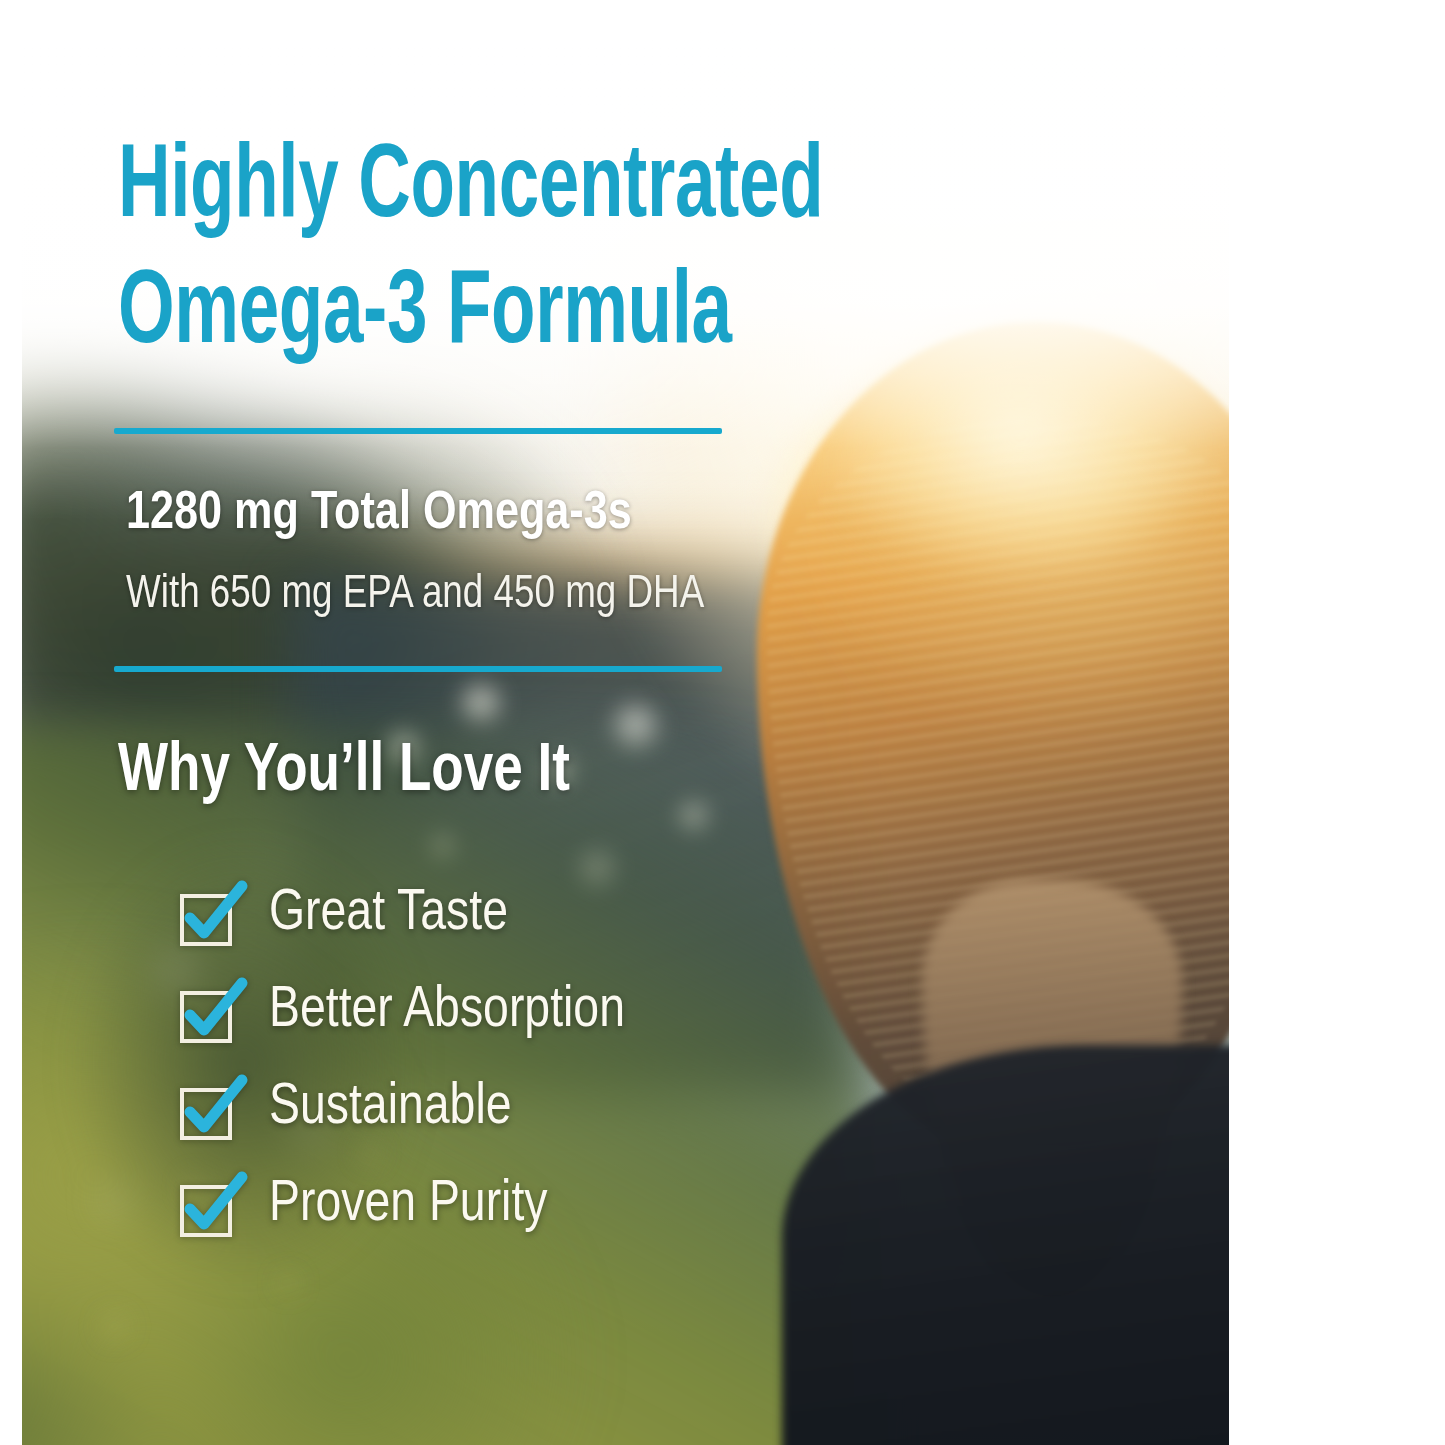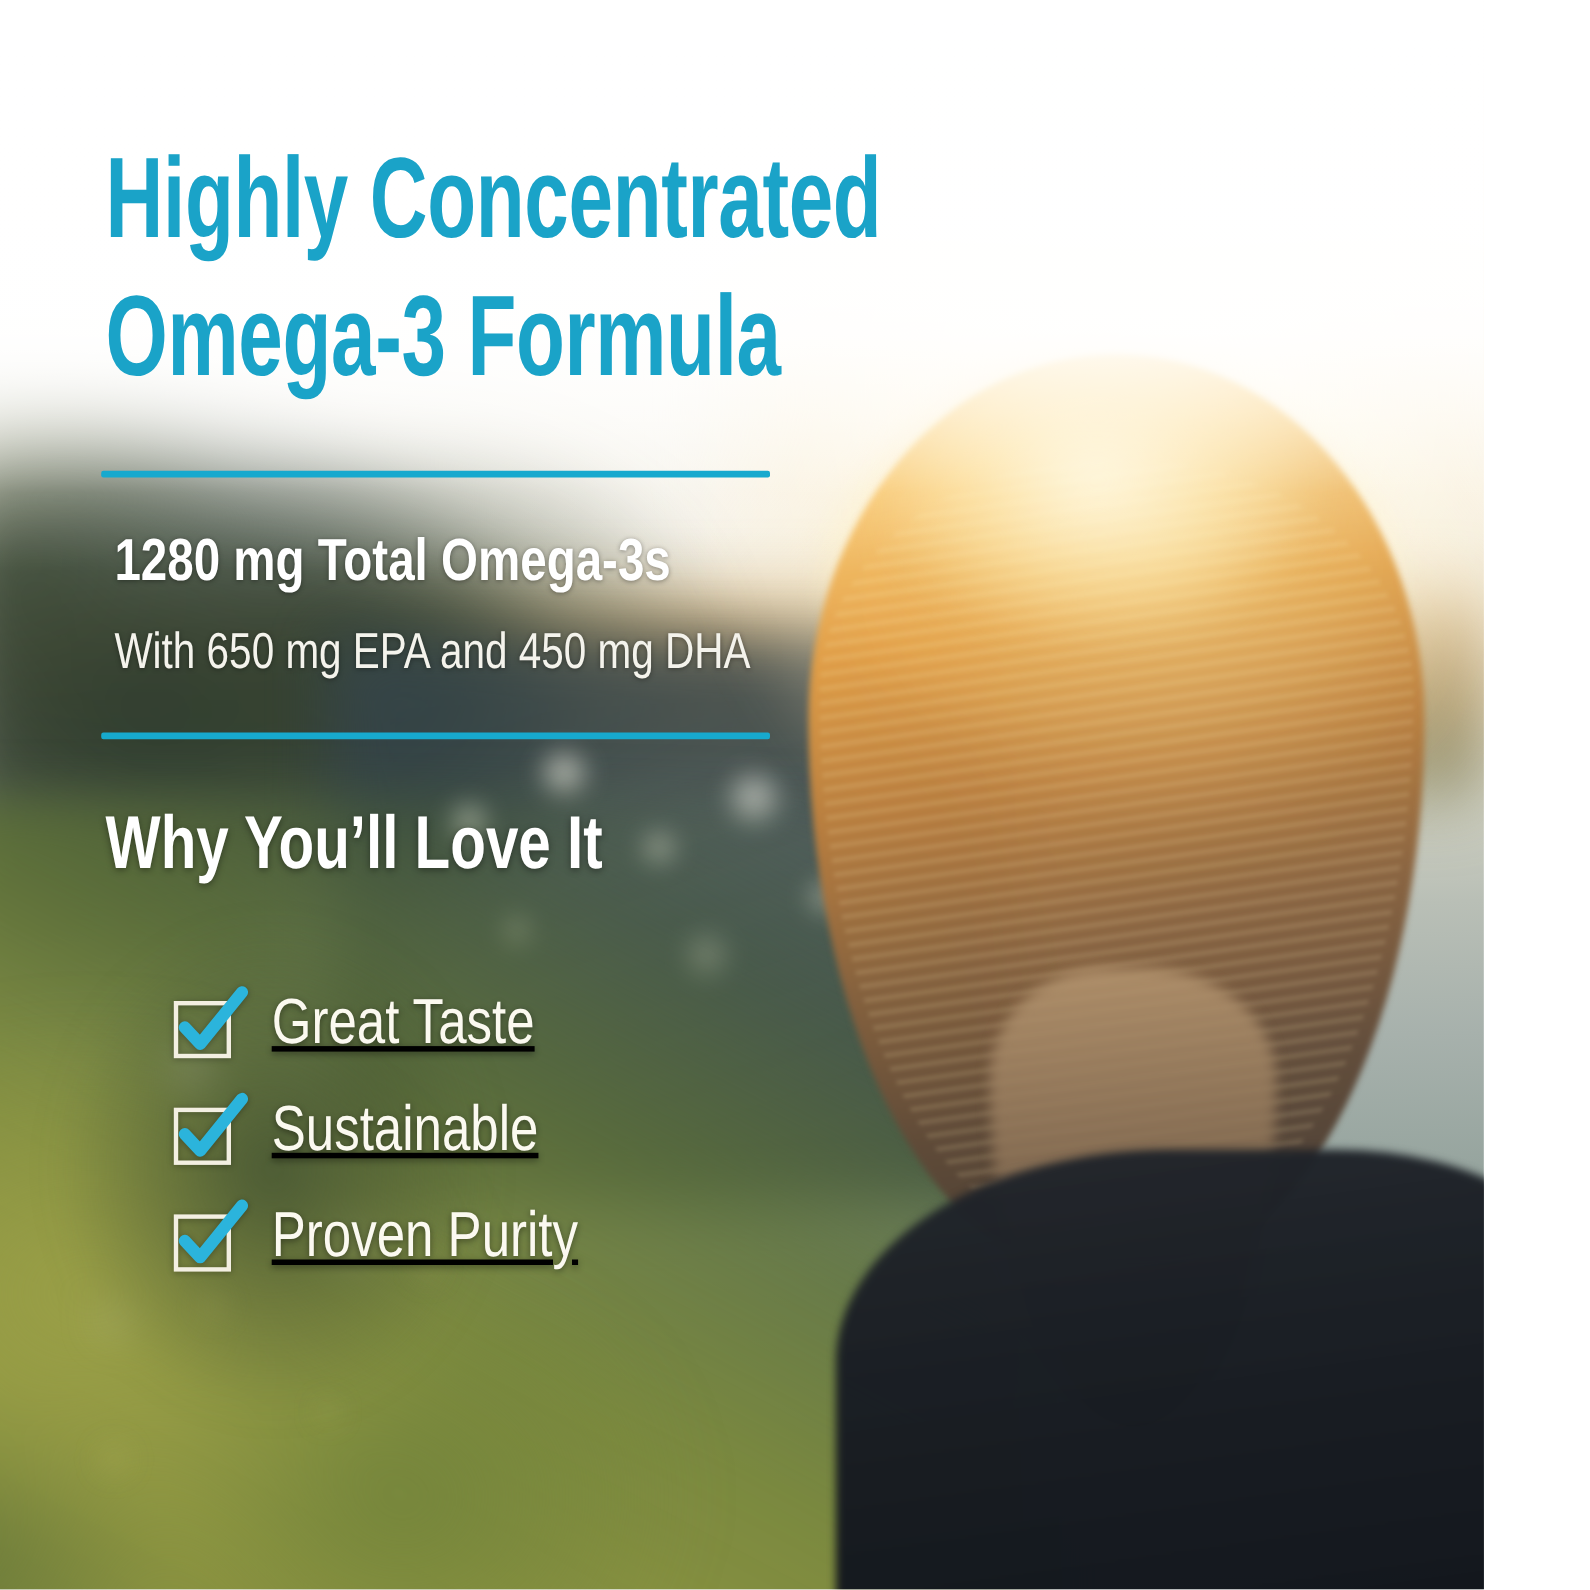--- a/index.html
+++ b/index.html
@@ -4,25 +4,26 @@
 <title>Omega-3 Product Feature Graphic</title>
 <style>
   html, body {
     margin: 0;
     padding: 0;
     background: #ffffff;
   }
 
   #poster {
     position: relative;
-    width: 1349px;
+    width: 1207px;
     height: 1445px;
     overflow: hidden;
     font-family: "Liberation Sans", sans-serif;
     background: #ffffff;
+    margin-left: 22px;
   }
 
   
   .bg-layer {
     position: absolute;
     inset: 0;
     pointer-events: none;
   }
 
   
@@ -353,22 +354,21 @@
   .benefits {
     position: absolute;
     left: 158px;
     top: 880px;
     width: 700px;
   }
   .benefit-row {
     position: relative;
     height: 97px;
     display: flex;
-    align-items: center;
-    text-decoration: underline;
+    align-items: flex-start;
   }
   .checkbox {
     position: relative;
     flex: 0 0 auto;
     width: 52px;
     height: 52px;
     margin-top: 14px;
     border: 4px solid #f3efe2;
     box-sizing: border-box;
     filter: drop-shadow(0 1px 3px rgba(0,0,0,.30));
@@ -439,20 +439,28 @@
 
       <div class="benefit-row">
         <span class="checkbox">
           <svg viewBox="0 0 76 76" aria-hidden="true">
             <path d="M14 40 L28 55 L66 8" fill="none" stroke="#2BB4DC" stroke-width="11" stroke-linecap="round" stroke-linejoin="round"></path>
           </svg>
         </span>
         <span class="benefit-label">Great Taste</span>
       </div>
 
+      <div class="benefit-row">
+        <span class="checkbox">
+          <svg viewBox="0 0 76 76" aria-hidden="true">
+            <path d="M14 40 L28 55 L66 8" fill="none" stroke="#2BB4DC" stroke-width="11" stroke-linecap="round" stroke-linejoin="round"></path>
+          </svg>
+        </span>
+        <span class="benefit-label">Better Absorption</span>
+      </div>
 
       <div class="benefit-row">
         <span class="checkbox">
           <svg viewBox="0 0 76 76" aria-hidden="true">
             <path d="M14 40 L28 55 L66 8" fill="none" stroke="#2BB4DC" stroke-width="11" stroke-linecap="round" stroke-linejoin="round"></path>
           </svg>
         </span>
         <span class="benefit-label">Sustainable</span>
       </div>
 

